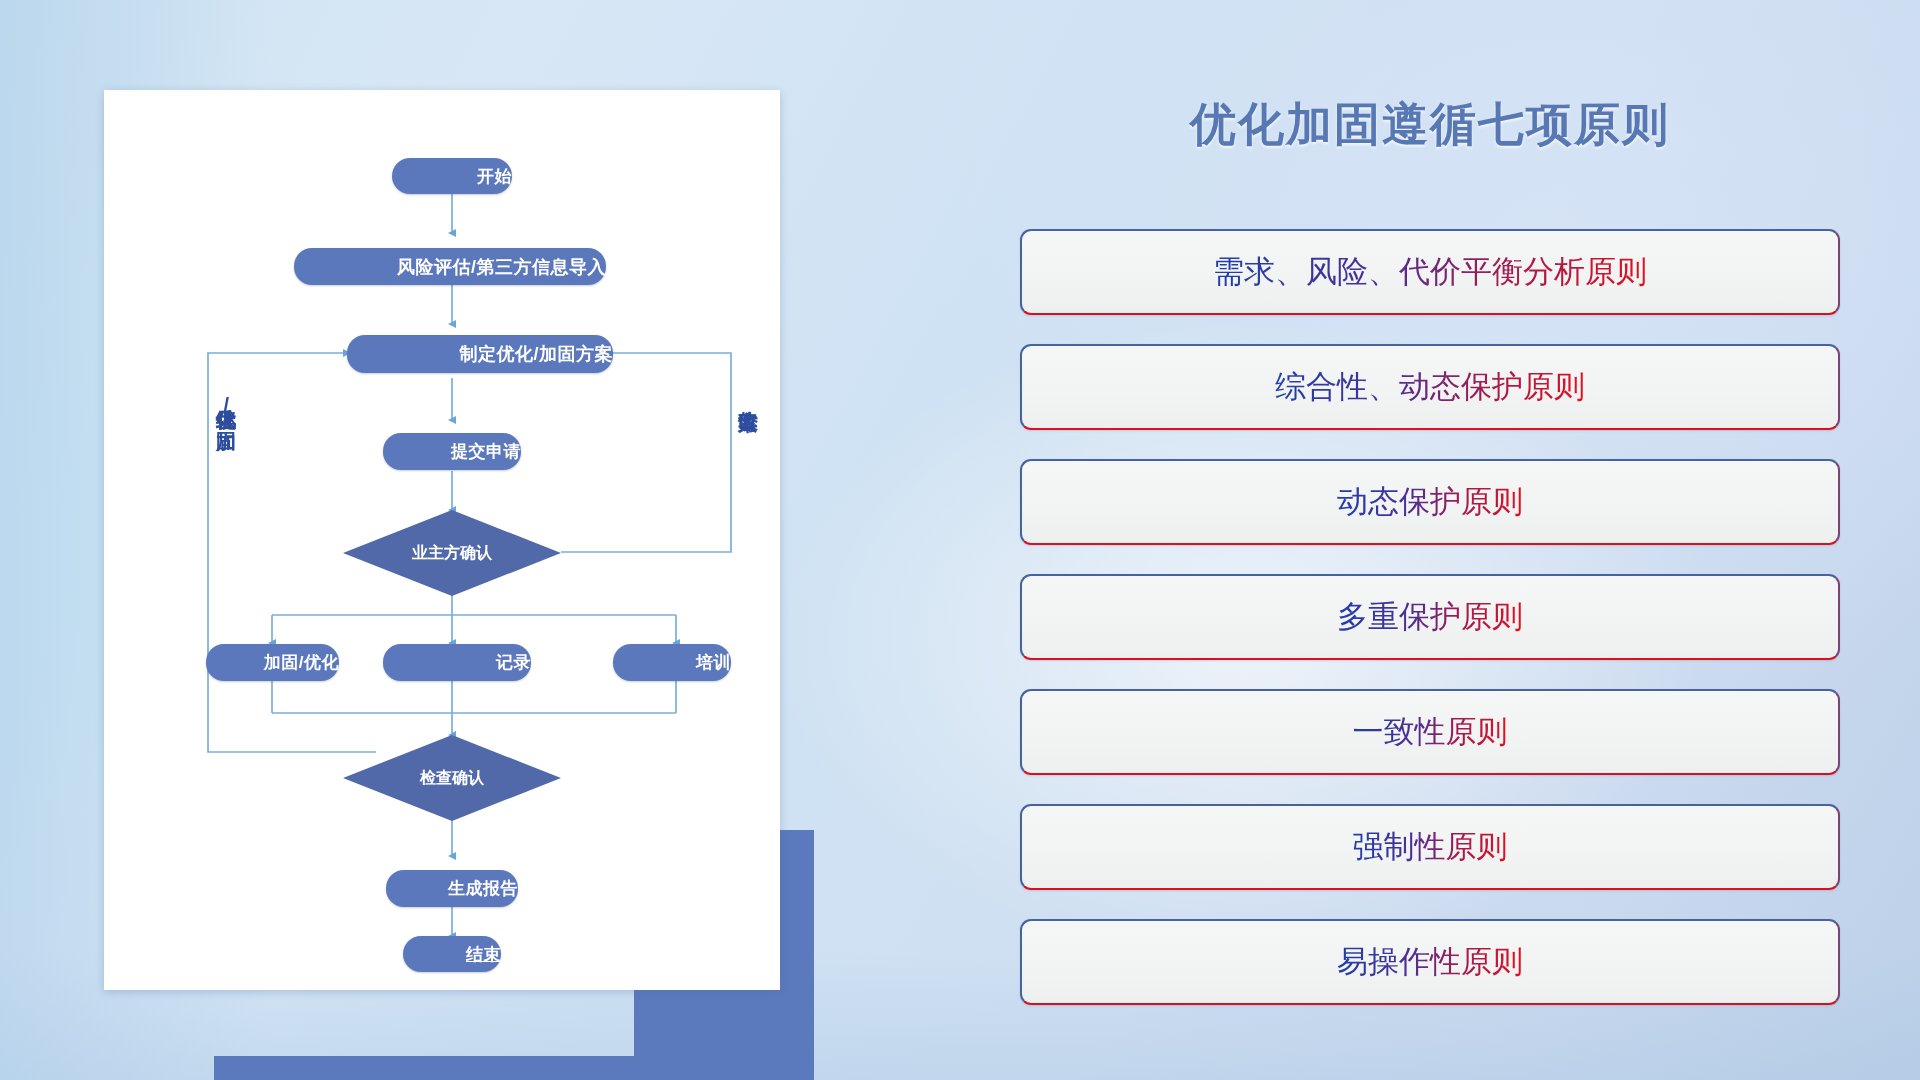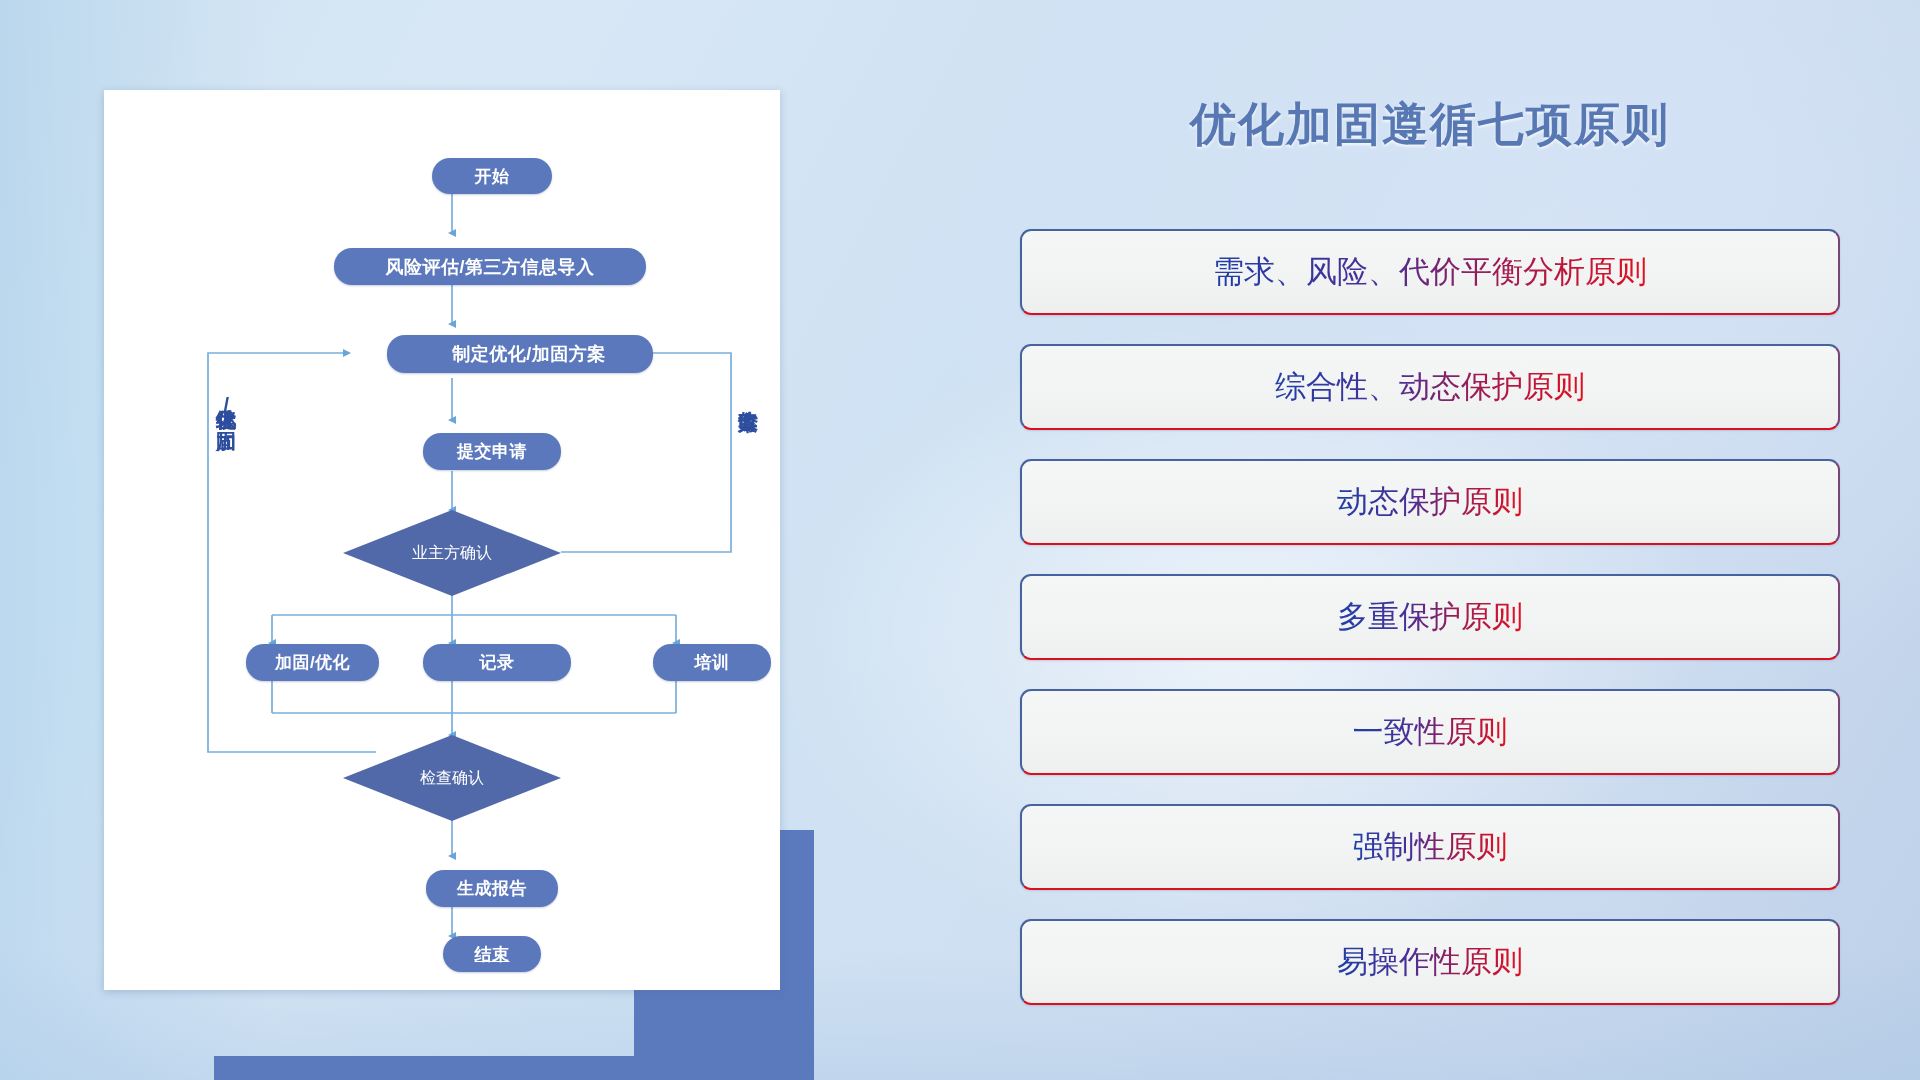--- a/index.html
+++ b/index.html
@@ -21,30 +21,30 @@
                  linear-gradient(0deg, rgba(170,198,228,.38) 0%, rgba(170,198,228,0) 12%);}
 
   
   #left-panel{position:absolute;left:104px;top:90px;width:690px;height:900px;}
   #accent-l{position:absolute;left:530px;top:740px;width:180px;height:250px;background:#5b79bd;}
   #accent-l:before{content:"";position:absolute;left:-420px;bottom:0;width:600px;height:24px;background:#5b79bd;}
   #card{position:absolute;left:0;top:0;width:676px;height:900px;background:#fff;
         box-shadow:0 2px 8px rgba(80,110,160,.30);}
   #flow{position:absolute;left:0;top:0;width:676px;height:900px;}
 
-  .node{position:absolute;display:flex;align-items:center;justify-content:center;
+  .node{position:absolute;display:flex;align-items:center;justify-content:flex-end;
         background:#5b78bc;color:#fff;border-radius:18px;font-weight:bold;
-        letter-spacing:.5px;box-shadow:0 1px 2px rgba(40,60,110,.25);margin-left:40px;}
+        letter-spacing:.5px;box-shadow:0 1px 2px rgba(40,60,110,.25);}
   .vlabel{position:absolute;color:#2d4e9e;font-weight:bold;line-height:1.02;
           writing-mode:vertical-rl;text-orientation:upright;white-space:nowrap;}
 
   .diamond-wrap{position:absolute;}
   .diamond-wrap svg{position:absolute;left:0;top:0;}
   .diamond-wrap span{position:absolute;inset:0;display:flex;align-items:center;justify-content:center;
-        color:#fff;font-weight:normal;font-size:16px;}
+        color:#fff;font-weight:bold;font-size:16px;}
 
   
   #right-panel{position:absolute;left:1020px;top:94px;width:820px;height:910px;}
   #title{position:absolute;left:0;top:0;width:820px;text-align:center;
          font-size:46px;font-weight:bold;color:#5878b4;letter-spacing:2px;
          text-shadow:0 2px 3px rgba(255,255,255,.75);}
   #list{position:absolute;left:0;top:135px;width:820px;}
   .pbox{position:relative;height:82px;margin-bottom:29px;
         background:linear-gradient(180deg,#f5f6f6 0%, #f2f3f3 55%, #eef0f0 100%);
         border-radius:11px;

